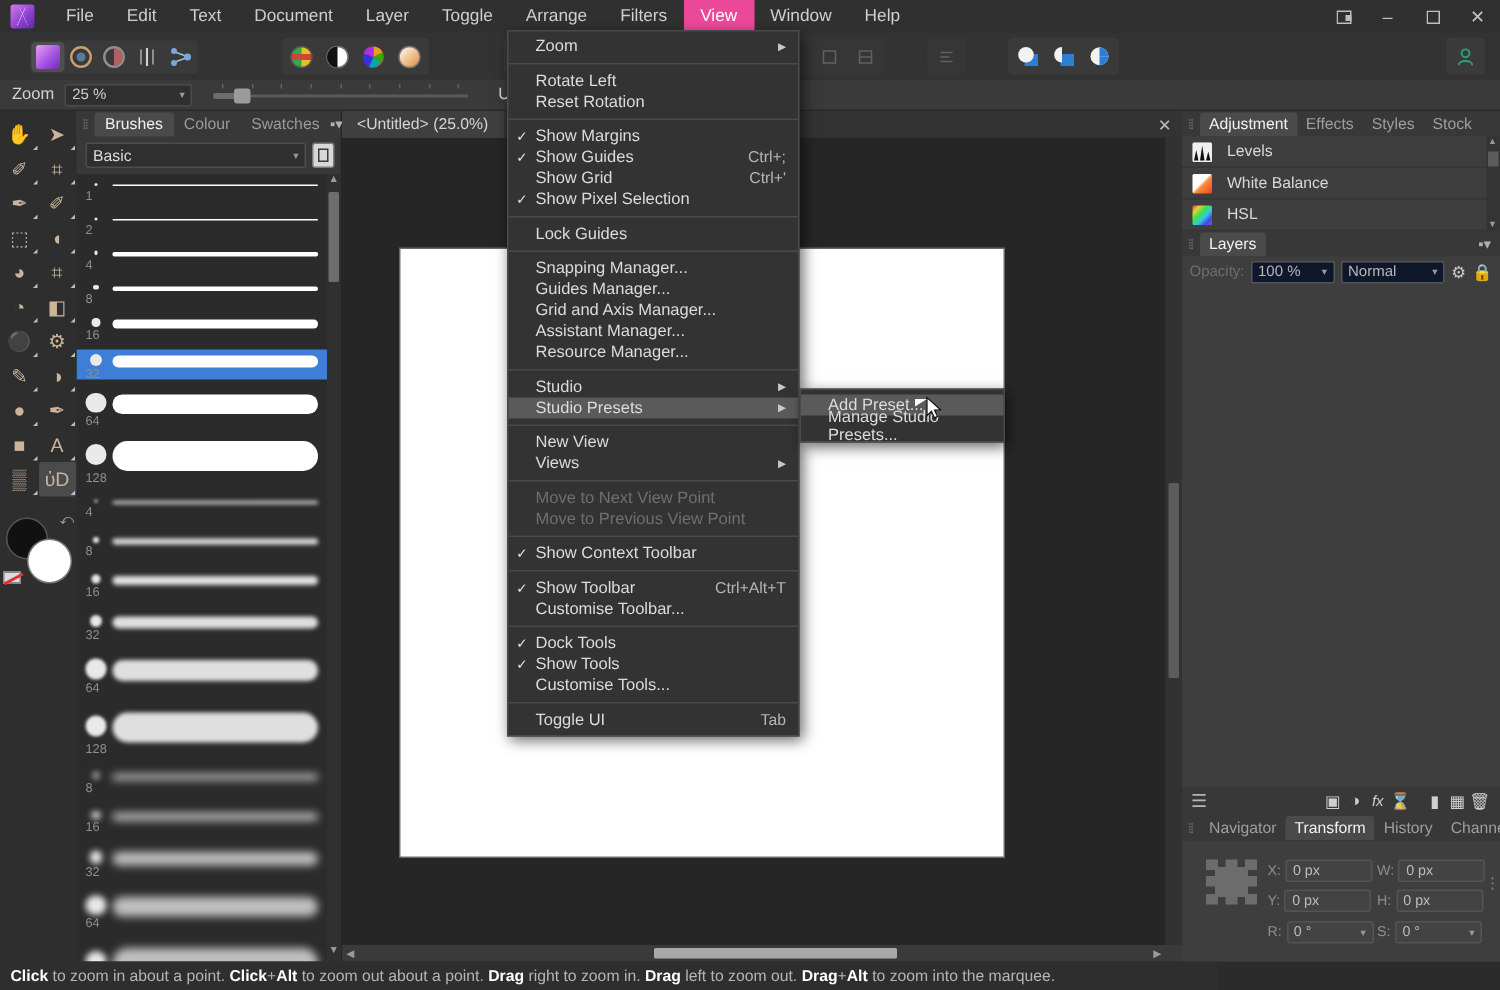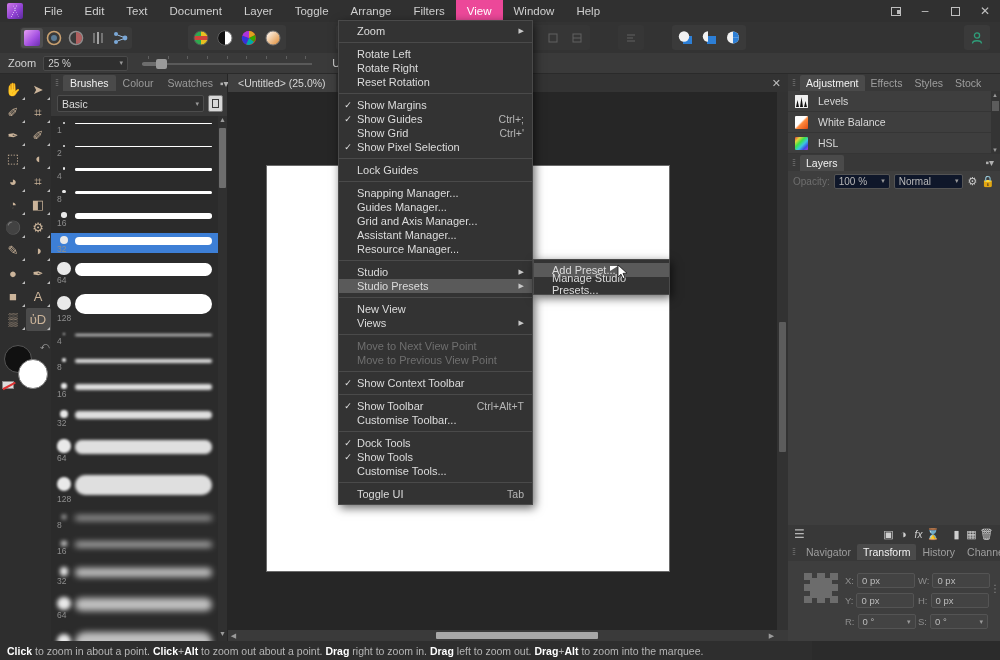--- a/index.html
+++ b/index.html
@@ -783,24 +783,20 @@
         <span class="lbl">Zoom</span>
         <span class="arr">▶</span>
       </div>
       <div class="msep"></div>
       <div class="mi">
         <span class="chk"></span>
         <span class="lbl">Rotate Left</span>
       </div>
       <div class="mi">
         <span class="chk"></span>
-        <span class="lbl">Rotate Right</span>
-      </div>
-      <div class="mi">
-        <span class="chk"></span>
         <span class="lbl">Reset Rotation</span>
       </div>
       <div class="msep"></div>
       <div class="mi">
         <span class="chk">✓</span>
         <span class="lbl">Show Margins</span>
       </div>
       <div class="mi">
         <span class="chk">✓</span>
         <span class="lbl">Show Guides</span>

